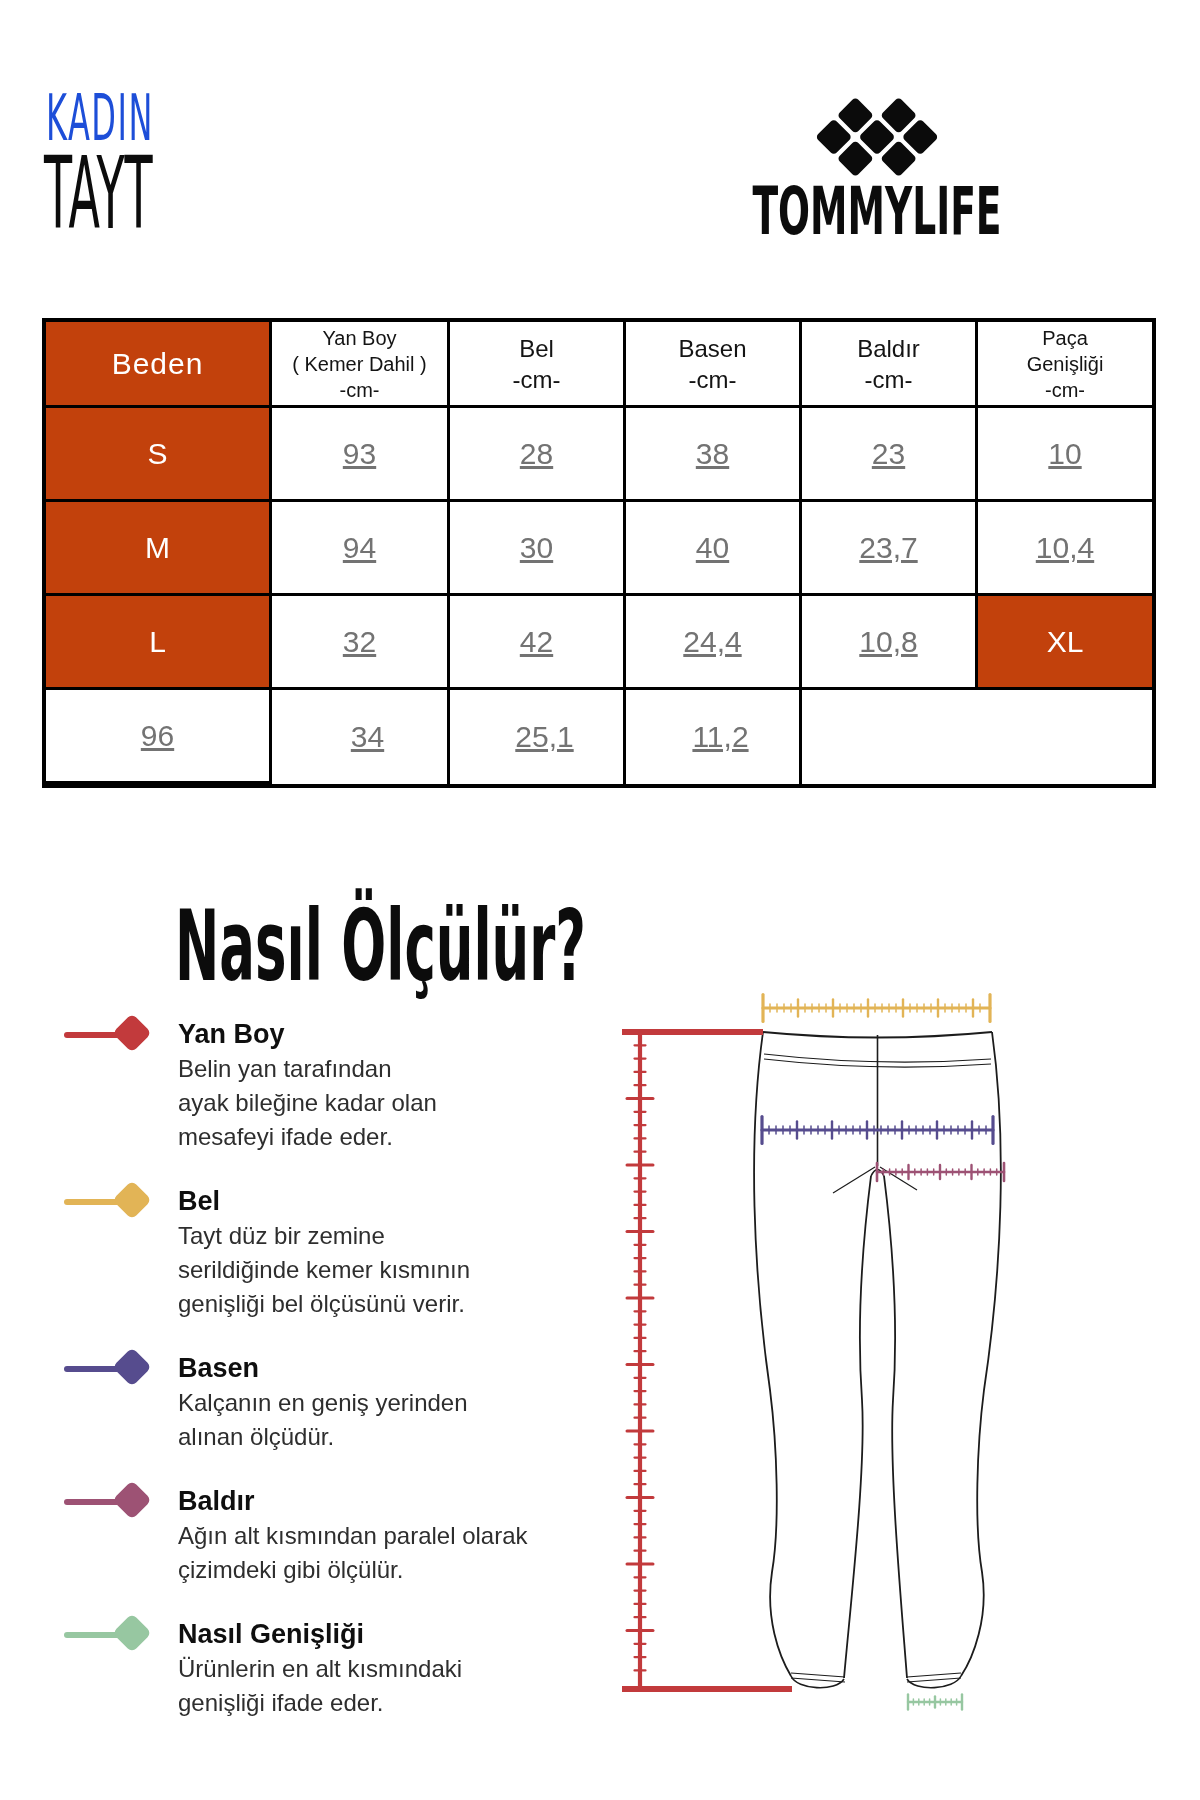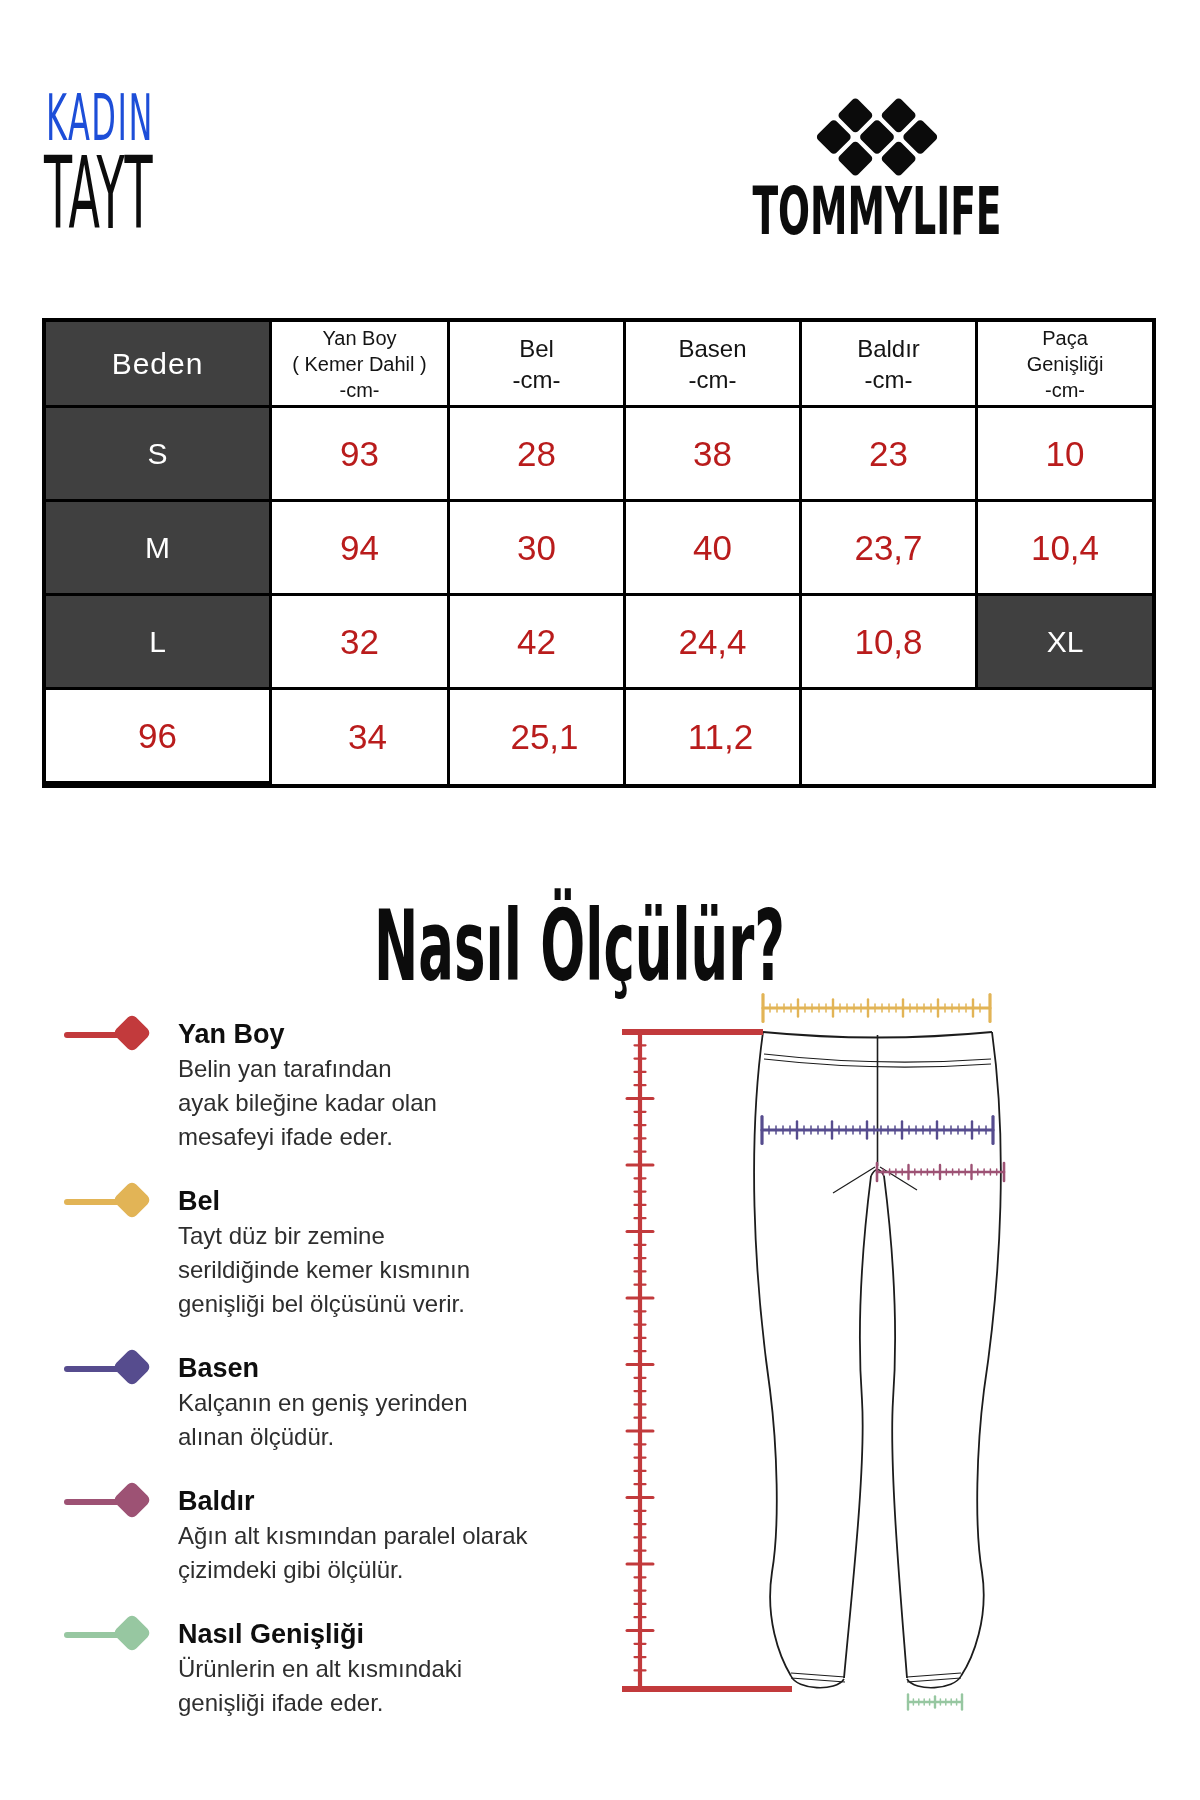--- a/index.html
+++ b/index.html
@@ -21,29 +21,29 @@
 
   
   .size-table{position:absolute;left:42px;top:318px;width:1114px;height:470px;
               border:4px solid #000;background:#fff;display:grid;box-sizing:border-box;
               grid-template-columns:226px 178px 176px 176px 176px 1fr;
               grid-template-rows:86px 94px 94px 94px 1fr;}
   .cell{display:flex;align-items:center;justify-content:center;box-sizing:border-box;
         border-right:3px solid #000;border-bottom:3px solid #000;text-align:center;}
   .cell:nth-child(6n){border-right:none;}
   .cell:nth-child(n+26){border-bottom:none;margin-left:16px;}
-  .dark{background:#404040;color:#fff;}
+  .dark{background:#c2410c;color:#fff;}
   .corner{font-size:30px;letter-spacing:1px;}
   .size{font-size:30px;}
   .head{flex-direction:column;font-size:24px;line-height:31px;color:#141414;}
   .head.three{font-size:20px;line-height:26px;}
-  .val{font-size:35px;color:#b91c1c;}
+  .val{font-size:30px;color:#737373;text-decoration:underline;}
 
   
-  .how-title{position:absolute;left:0;top:890px;width:1160px;text-align:center;
+  .how-title{position:absolute;left:0;top:890px;width:1160px;
              font-family:"DejaVu Sans",sans-serif;font-weight:bold;font-size:98px;line-height:112px;
              color:#0c0c0c;white-space:nowrap;}
   .how-title span{display:inline-block;transform:scaleX(0.54);transform-origin:center;}
 
   .legend{position:absolute;left:48px;top:1016px;width:600px;}
   .legend-item{position:relative;padding-left:130px;margin-bottom:29px;}
   .marker{position:absolute;left:0;top:0;width:130px;height:36px;}
   .stub{position:absolute;left:16px;top:16px;width:62px;height:6px;border-radius:3px;}
   .dia{position:absolute;left:70px;top:3px;width:28px;height:28px;border-radius:6px;transform:rotate(45deg);}
   .ltitle{font-size:27px;font-weight:bold;color:#0f0f0f;line-height:36px;}

